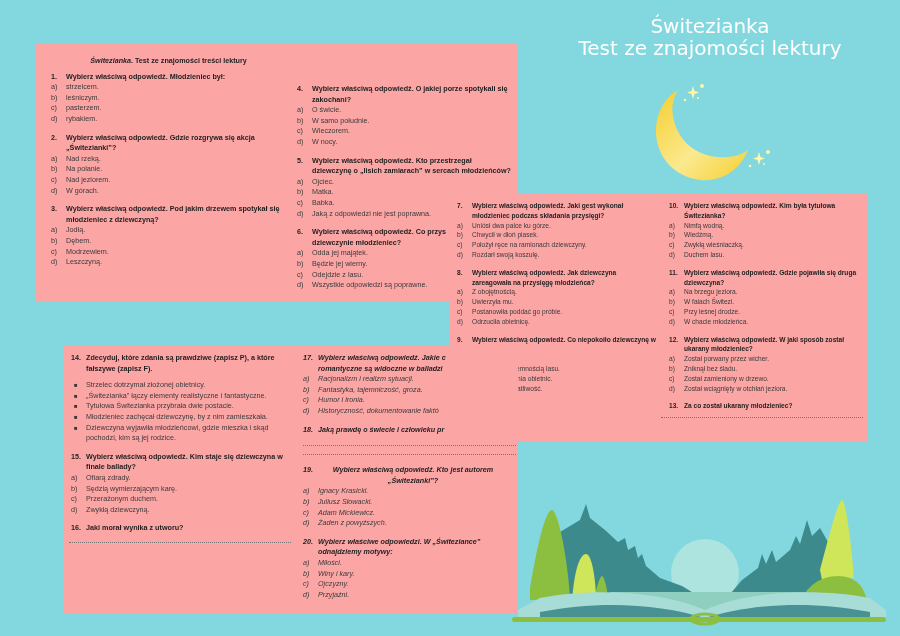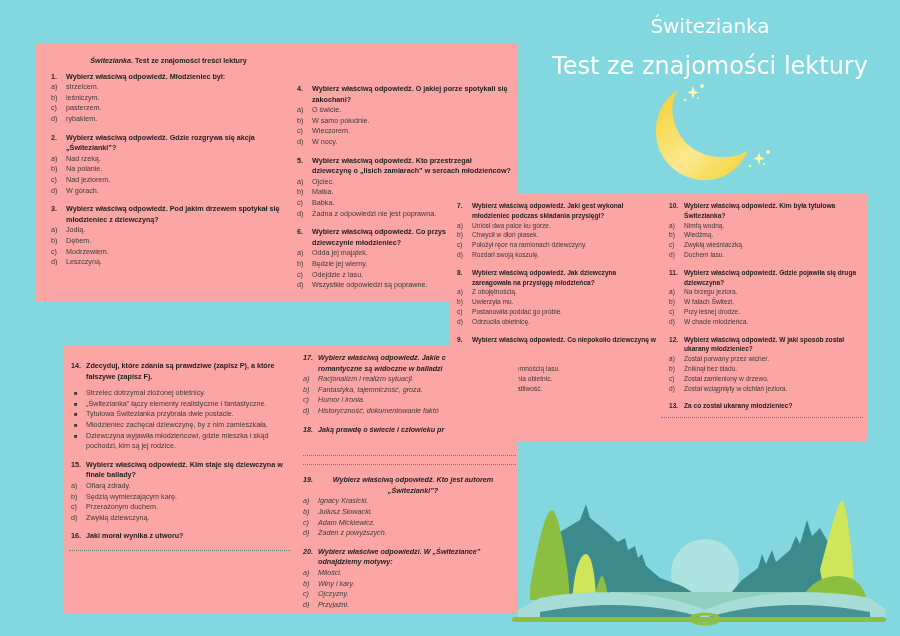--- a/index.html
+++ b/index.html
@@ -16,21 +16,21 @@
   .page .title i { font-style: italic; }
   .bul { display: flex; color: #3a3a3a; }
   .bul .dot { width: 15px; flex: 0 0 15px; padding-left: 3px; font-size: 6px; }
   .dots { border-bottom: 1px dotted #777; height: 1px; margin: 6px 0; }
   .col { position: absolute; }
   #page1 { left: 35px; top: 44px; width: 483px; height: 258px; }
   #page2 { left: 449px; top: 193px; width: 418px; height: 248px; z-index: 2; }
   #page3 { left: 63px; top: 345px; width: 455px; height: 269px; z-index: 3; }
   .heading { position: absolute; left: 520px; width: 380px; text-align: center; color: #ffffff; font-family: "DejaVu Sans", sans-serif; }
   #h1 { top: 14px; font-size: 20px; }
-  #h2 { top: 52px; font-size: 24px; }
+  #h2 { top: 36px; font-size: 20px; }
   #moon { position: absolute; left: 640px; top: 80px; width: 140px; height: 110px; }
   #scene { position: absolute; left: 510px; top: 470px; width: 390px; height: 166px; }
   .clip-r { overflow: hidden; }
 </style>
 </head>
 <body>
 
 <div class="heading" id="h1">Świtezianka</div>
 <div class="heading" id="h2">Test ze znajomości lektury</div>
 
@@ -176,21 +176,21 @@
       <div class="opt">
           <span class="lt">b)</span>
           <span>Matka.</span>
         </div>
       <div class="opt">
           <span class="lt">c)</span>
           <span>Babka.</span>
         </div>
       <div class="opt">
           <span class="lt">d)</span>
-          <span>Żadna z odpowiedzi nie jest poprawna.</span>
+          <span>Jaką z odpowiedzi nie jest poprawna.</span>
         </div>
     </div>
     <div class="block">
       <div class="q">
           <span class="num">6.</span>
           <span class="txt"><span>Wybierz właściwą odpowiedź. Co przys</span><br><span>dziewczynie młodzieniec?</span></span>
         </div>
       <div class="opt">
           <span class="lt">a)</span>
           <span>Odda jej majątek.</span>
@@ -351,21 +351,21 @@
       <div class="q">
           <span class="num">13.</span>
           <span class="txt">Za co został ukarany młodzieniec?</span>
         </div>
     </div>
     <div class="dots" style="margin-left:-8px; margin-right:-4px;"></div>
   </div>
 </div>
 
 <div class="page" id="page3">
-  <div class="col" style="left:8px; top:16px; width:220px;">
+  <div class="col" style="left:8px; top:8px; width:220px;">
     <div class="block">
       <div class="q">
           <span class="num">14.</span>
           <span class="txt">Zdecyduj, które zdania są prawdziwe (zapisz P), a które fałszywe (zapisz F).</span>
         </div>
       <div style="height:6px;"></div>
       <div class="bul">
           <span class="dot">■</span>
           <span>Strzelec dotrzymał złożonej obietnicy.</span>
         </div>
@@ -433,21 +433,21 @@
           </div>
         <div class="opt">
             <span class="lt">c)</span>
             <span>Humor i ironia.</span>
           </div>
         <div class="opt">
             <span class="lt">d)</span>
             <span>Historyczność, dokumentowanie faktó</span>
           </div>
       </div>
-      <div class="block" style="margin-bottom:20px;">
+      <div class="block" style="margin-bottom:10px;">
         <div class="q">
             <span class="num">18.</span>
             <span class="txt">Jaką prawdę o świecie i człowieku pr</span>
           </div>
       </div>
       <div class="dots" style="width:215px; margin:8px 0 8px -2px;"></div>
       <div class="dots" style="width:215px; margin:0 0 10px -2px;"></div>
       <div class="block">
         <div class="q">
             <span class="num">19.</span>

